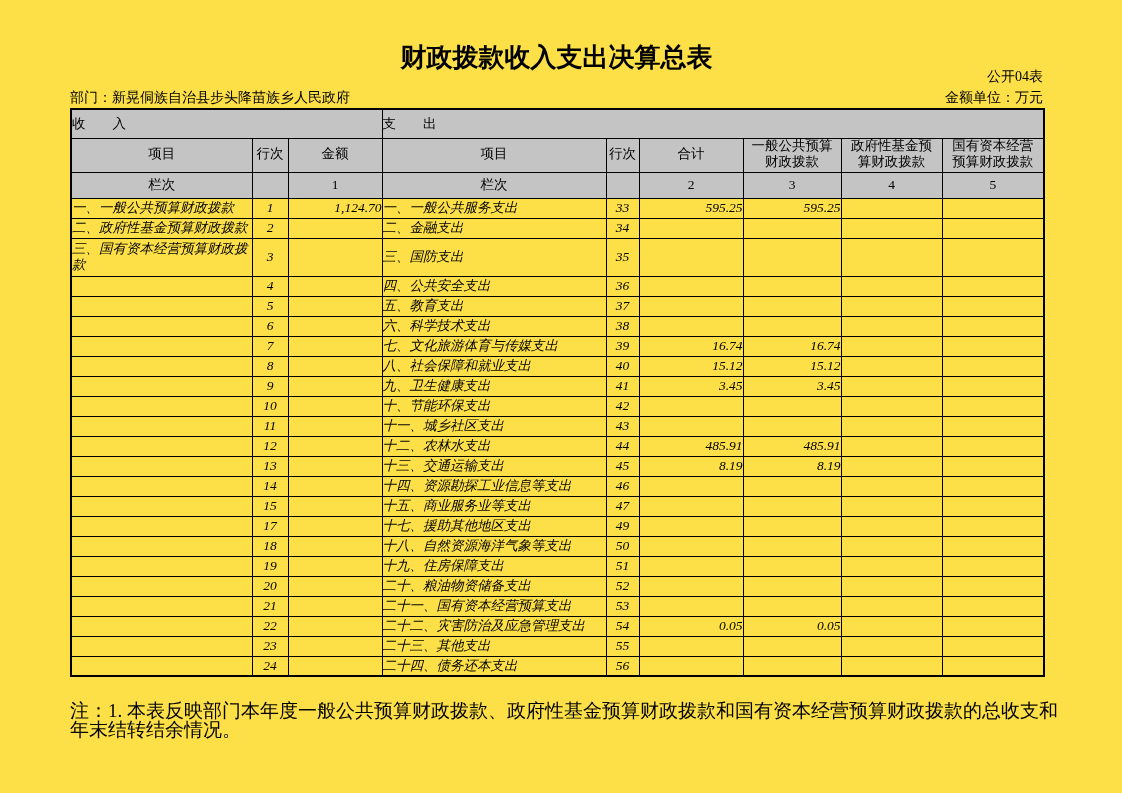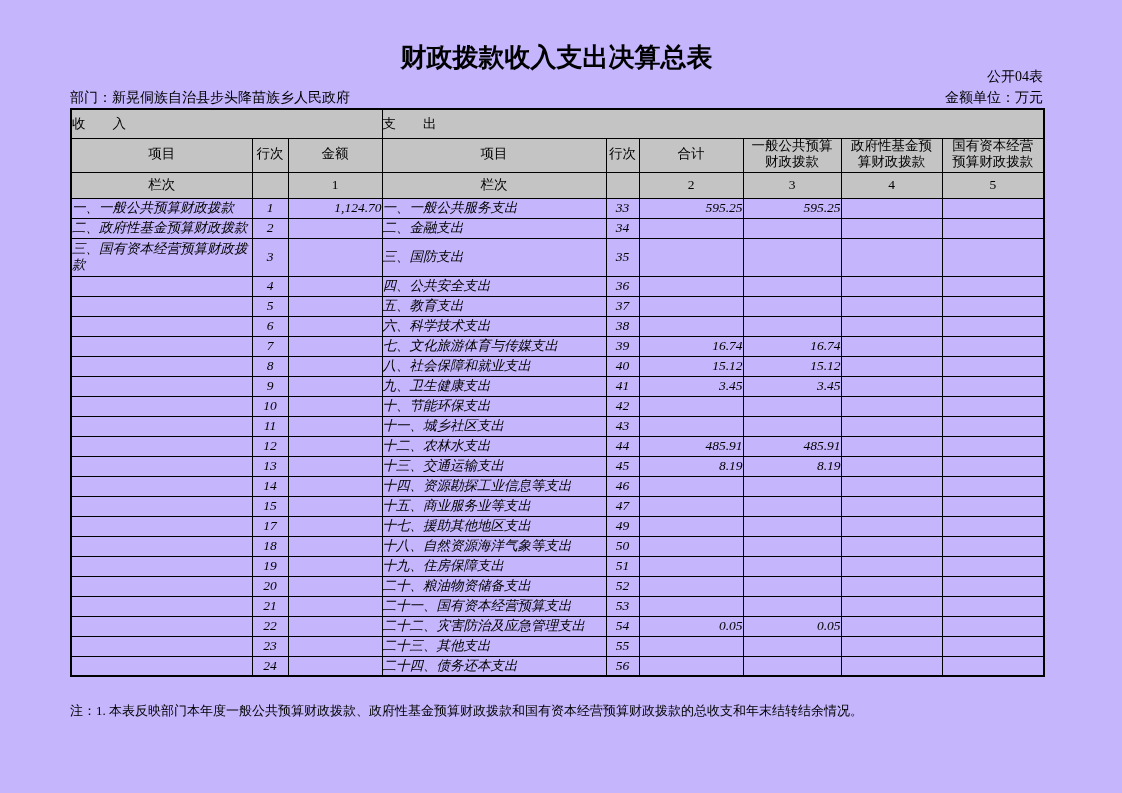--- a/index.html
+++ b/index.html
@@ -6,21 +6,21 @@
     margin: 0;
     padding: 0;
     background: #ffffff;
     font-family: "Liberation Serif", "DejaVu Serif", serif;
     color: #000;
   }
   .page {
     position: relative;
     width: 1122px;
     height: 793px;
-    background: #c4b5fd;
+    background: #fde047;
     overflow: hidden;
   }
   .title {
     position: absolute;
     top: 40px;
     left: 70px;
     width: 973px;
     text-align: center;
     font-size: 26px;
     font-weight: bold;
@@ -83,21 +83,21 @@
   td.c-num {
     text-align: right;
     padding-right: 1px;
     white-space: nowrap;
   }
   .notes {
     position: absolute;
     top: 701px;
     left: 70px;
     width: 1000px;
-    font-size: 13px;
+    font-size: 19px;
   }
   .note-line { line-height: 19px; }
   .note-line.indent { padding-left: 27px; }
 </style>
 </head>
 <body>
 
 <div class="page">
 
   <div class="title">财政拨款收入支出决算总表</div>

